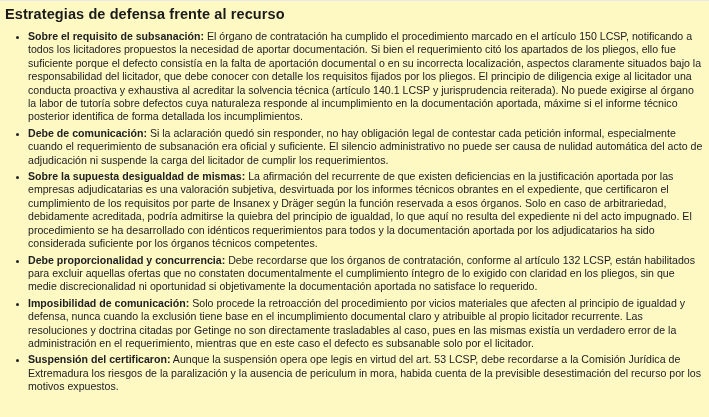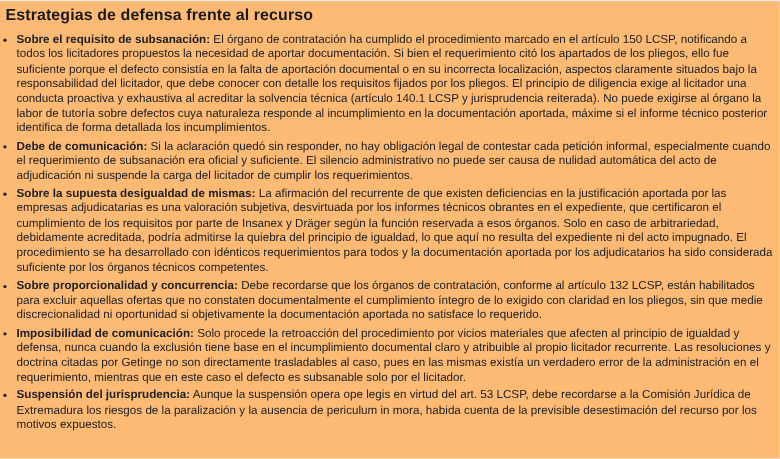--- a/index.html
+++ b/index.html
@@ -4,42 +4,42 @@
 <style>
   html, body {
     margin: 0;
     padding: 0;
     background: #ffffff;
   }
   .page {
     position: relative;
     width: 709px;
     height: 417px;
-    background: #fdba74;
+    background: #fef9c3;
     font-family: "Liberation Sans", sans-serif;
     color: #202124;
     overflow: hidden;
     box-sizing: border-box;
   }
   .top-rule {
     height: 1px;
     width: 100%;
     background: #e8e8e8;
   }
   .doc-title {
     font-size: 14.5px;
     font-weight: 700;
     color: #1a1a1a;
     margin: 5px 8px 7px 5px;
     line-height: 17px;
     letter-spacing: 0.1px;
   }
   ul.defense-list {
     margin: 0;
-    padding: 0 6px 0 15px;
+    padding: 0 6px 0 28px;
     list-style: disc outside;
   }
   ul.defense-list li {
     font-size: 10.6px;
     line-height: 13.4px;
     margin: 0 0 3px 0;
     color: #202124;
     text-align: left;
   }
   ul.defense-list li::marker {
@@ -68,25 +68,25 @@
     </li>
     <li>
       <span class="bullet-label">Debe de comunicación:</span>
       <span class="bullet-text">Si la aclaración quedó sin responder, no hay obligación legal de contestar cada petición informal, especialmente cuando el requerimiento de subsanación era oficial y suficiente. El silencio administrativo no puede ser causa de nulidad automática del acto de adjudicación ni suspende la carga del licitador de cumplir los requerimientos.</span>
     </li>
     <li>
       <span class="bullet-label">Sobre la supuesta desigualdad de mismas:</span>
       <span class="bullet-text">La afirmación del recurrente de que existen deficiencias en la justificación aportada por las empresas adjudicatarias es una valoración subjetiva, desvirtuada por los informes técnicos obrantes en el expediente, que certificaron el cumplimiento de los requisitos por parte de Insanex y Dräger según la función reservada a esos órganos. Solo en caso de arbitrariedad, debidamente acreditada, podría admitirse la quiebra del principio de igualdad, lo que aquí no resulta del expediente ni del acto impugnado. El procedimiento se ha desarrollado con idénticos requerimientos para todos y la documentación aportada por los adjudicatarios ha sido considerada suficiente por los órganos técnicos competentes.</span>
     </li>
     <li>
-      <span class="bullet-label">Sobre proporcionalidad y concurrencia:</span>
+      <span class="bullet-label">Debe proporcionalidad y concurrencia:</span>
       <span class="bullet-text">Debe recordarse que los órganos de contratación, conforme al artículo 132 LCSP, están habilitados para excluir aquellas ofertas que no constaten documentalmente el cumplimiento íntegro de lo exigido con claridad en los pliegos, sin que medie discrecionalidad ni oportunidad si objetivamente la documentación aportada no satisface lo requerido.</span>
     </li>
     <li>
       <span class="bullet-label">Imposibilidad de comunicación:</span>
       <span class="bullet-text">Solo procede la retroacción del procedimiento por vicios materiales que afecten al principio de igualdad y defensa, nunca cuando la exclusión tiene base en el incumplimiento documental claro y atribuible al propio licitador recurrente. Las resoluciones y doctrina citadas por Getinge no son directamente trasladables al caso, pues en las mismas existía un verdadero error de la administración en el requerimiento, mientras que en este caso el defecto es subsanable solo por el licitador.</span>
     </li>
     <li>
-      <span class="bullet-label">Suspensión del jurisprudencia:</span>
+      <span class="bullet-label">Suspensión del certificaron:</span>
       <span class="bullet-text">Aunque la suspensión opera ope legis en virtud del art. 53 LCSP, debe recordarse a la Comisión Jurídica de Extremadura los riesgos de la paralización y la ausencia de periculum in mora, habida cuenta de la previsible desestimación del recurso por los motivos expuestos.</span>
     </li>
   </ul>
 </div>
 
 </body></html>

